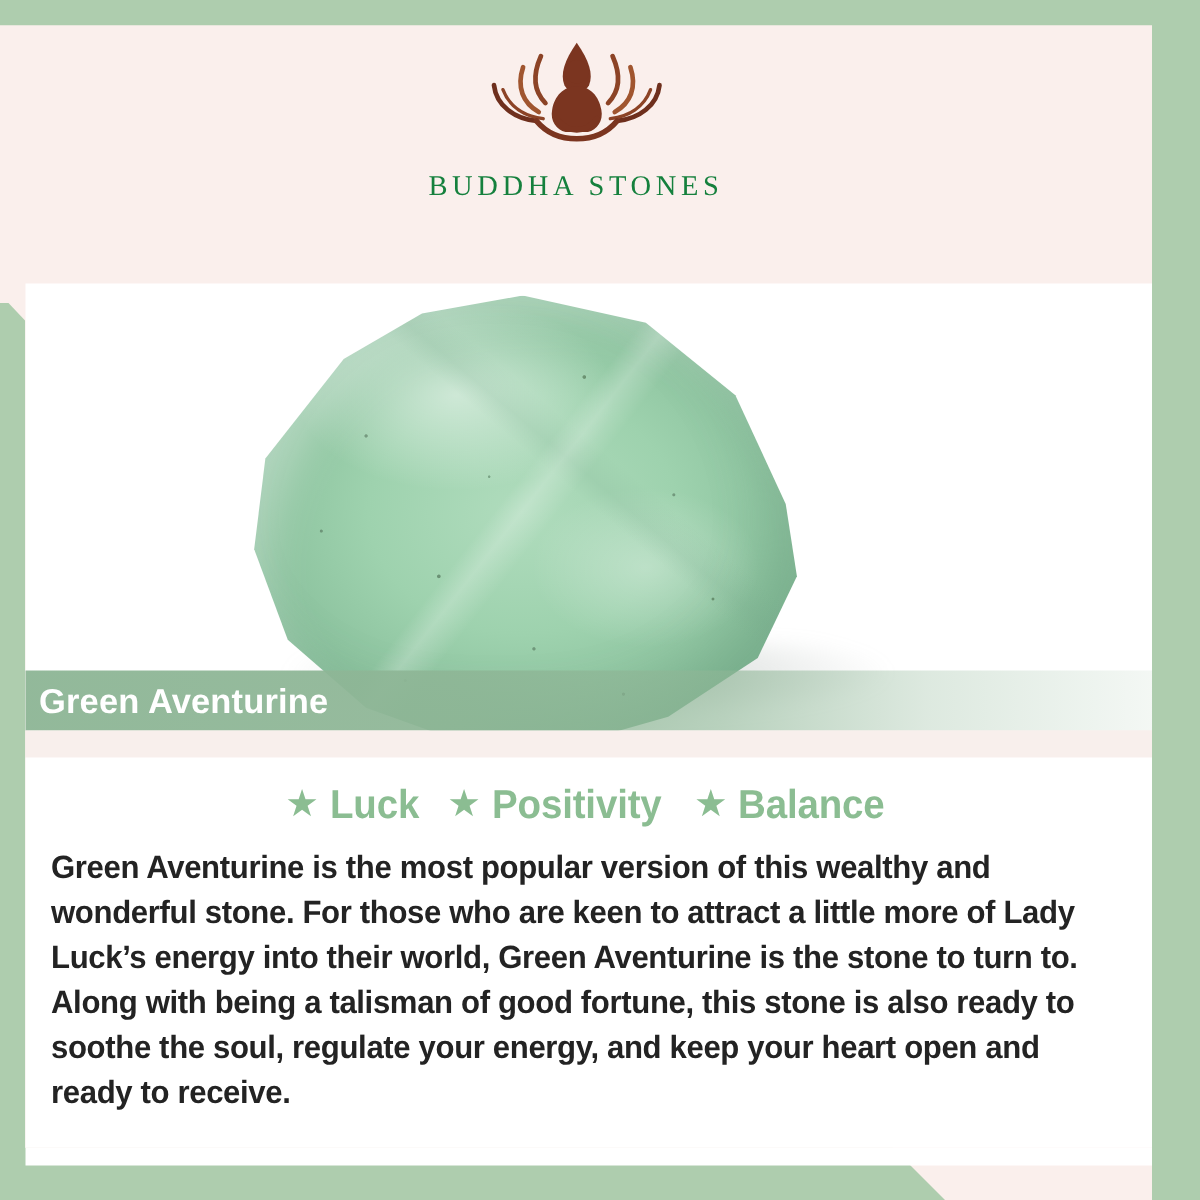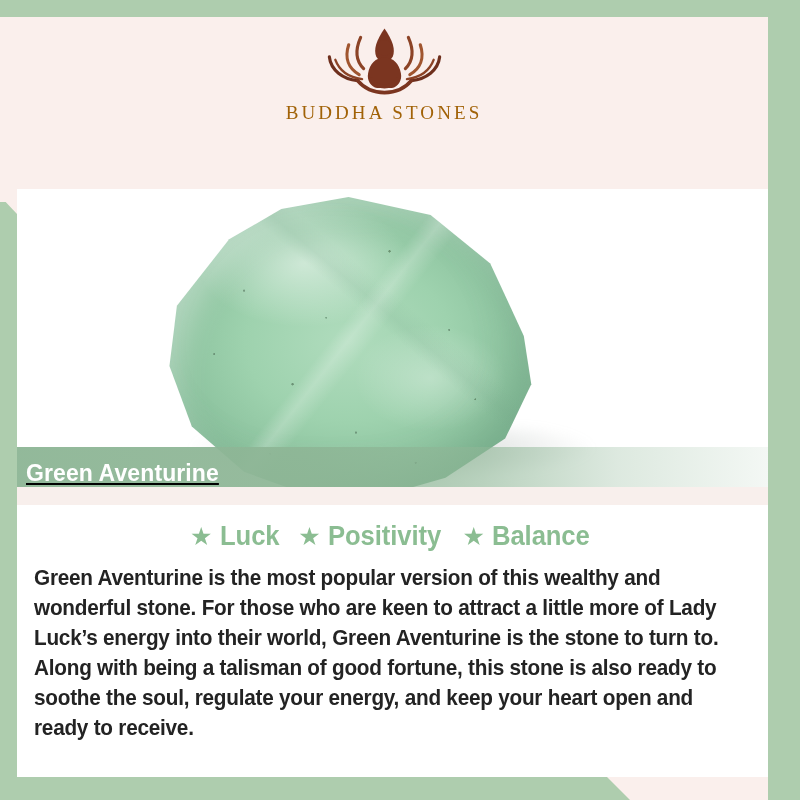--- a/index.html
+++ b/index.html
@@ -68,25 +68,25 @@
     flex-direction: column;
     align-items: center;
     justify-content: flex-start;
   }
   .logo-mark {
     width: 165px;
     height: 82px;
     display: block;
   }
   .logo-wordmark {
-    margin-top: 2px;
+    margin-top: 14px;
     font-family: "Liberation Serif", serif;
     font-size: 19px;
     letter-spacing: 3.1px;
-    color: #a16207;
+    color: #15803d;
     font-weight: 400;
   }
 
   
   .title-band {
     position: absolute;
     left: 164px; top: 141px;
     width: 471px; height: 48px;
     background: #fdf8f6;
     display: flex;
@@ -175,22 +175,21 @@
     position: absolute;
     left: 17px; top: 447px;
     width: 751px; height: 40px;
     background: linear-gradient(90deg,
         rgba(142,182,150,0.96) 0%,
         rgba(142,182,150,0.93) 38%,
         rgba(142,182,150,0.62) 62%,
         rgba(142,182,150,0.30) 80%,
         rgba(142,182,150,0.10) 100%);
     display: flex;
-    align-items: flex-end;
-    text-decoration: underline;
+    align-items: center;
   }
   .name-text {
     margin-left: 9px;
     font-size: 23px;
     font-weight: bold;
     color: #ffffff;
     letter-spacing: 0.1px;
   }
 
   

